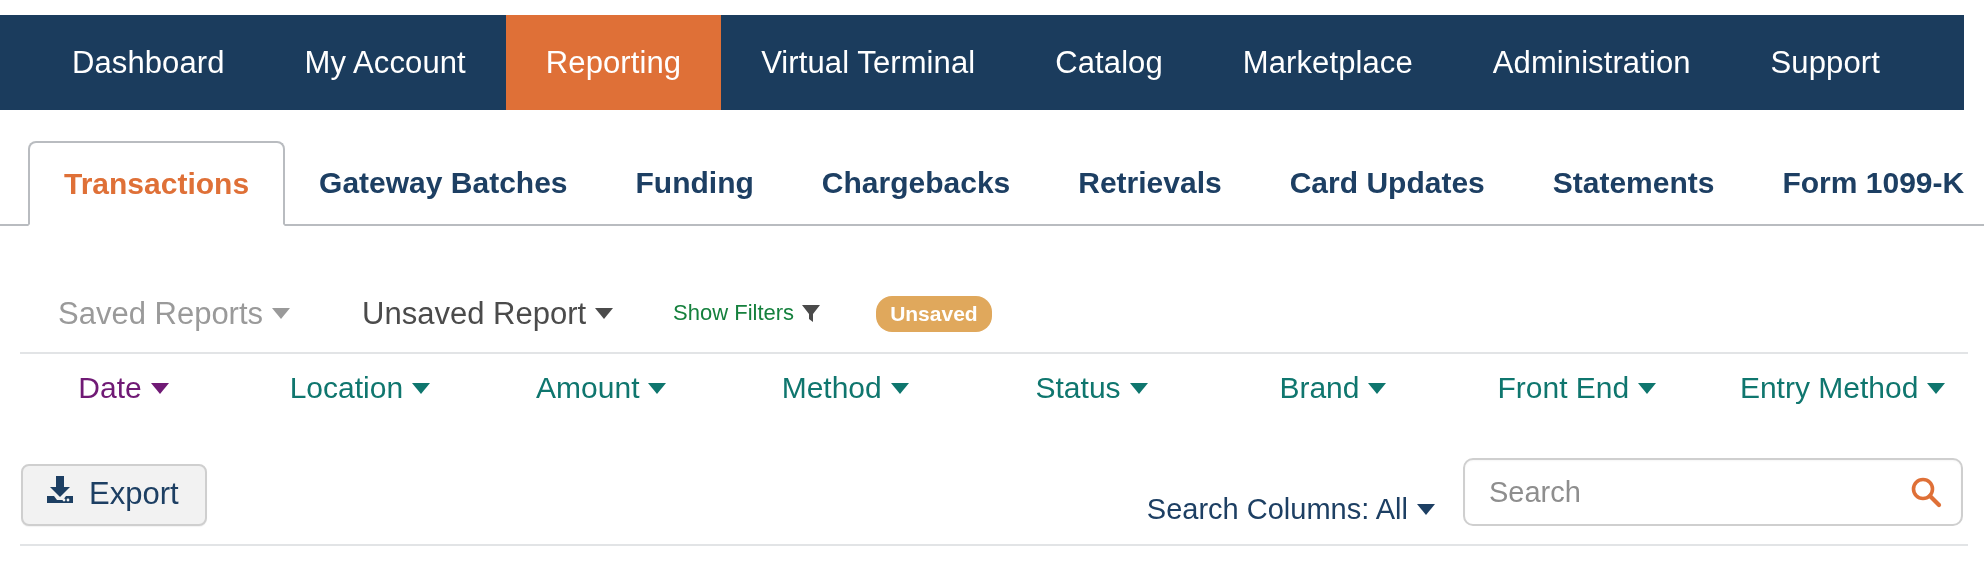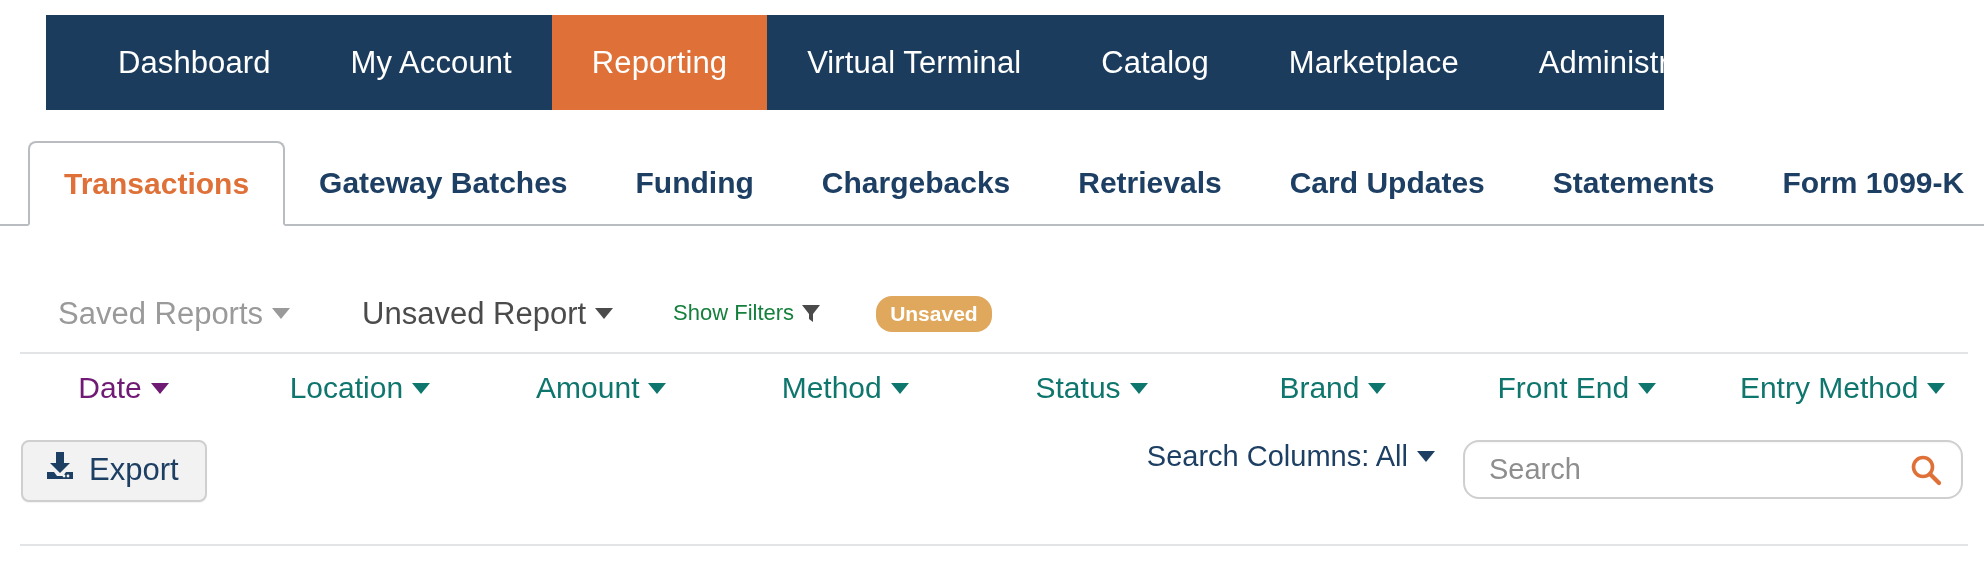--- a/index.html
+++ b/index.html
@@ -13,27 +13,26 @@
     font-family: "Liberation Sans", sans-serif;
     overflow: hidden;
     position: relative;
   }
 
   
   .topnav {
     position: absolute;
     top: 15px;
     left: 0;
-    width: 1618px;
+    width: 1964px;
     height: 95px;
     background: #1b3c5d;
     display: flex;
     align-items: stretch;
     box-sizing: border-box;
-    margin-left: 46px;
   }
   .nav-item {
     display: flex;
     align-items: center;
     justify-content: center;
     color: #ffffff;
     font-size: 31px;
     font-weight: 400;
     padding: 0 40px;
     white-space: nowrap;
@@ -174,21 +173,21 @@
   .colhead.sorted { color: #701a75; padding-left: 9px; }
 
   
   .action-row {
     position: absolute;
     top: 440px;
     left: 0;
     width: 1984px;
     height: 86px;
     display: flex;
-    align-items: flex-start;
+    align-items: flex-end;
   }
   .export-btn {
     margin-left: 21px;
     background: #f2f2f2;
     border: 2px solid #cfcfcf;
     border-radius: 8px;
     color: #1d3f63;
     font-size: 31px;
     padding: 10px 26px 12px 22px;
     display: flex;
@@ -203,23 +202,23 @@
     font-size: 29px;
     color: #1d3f63;
     white-space: nowrap;
     cursor: pointer;
   }
   .search-columns .sel { font-weight: 400; }
   .search-wrap {
     margin-left: 28px;
     margin-right: 21px;
     width: 500px;
-    height: 59px;
+    height: 68px;
     border: 2px solid #cfcfcf;
-    border-radius: 16px;
+    border-radius: 10px;
     background: #ffffff;
     display: flex;
     align-items: center;
     padding: 0 18px 0 22px;
     box-sizing: border-box;
     box-shadow: inset 0 1px 2px rgba(0,0,0,.04);
   }
   .search-input {
     flex: 1 1 auto;
     border: none;

